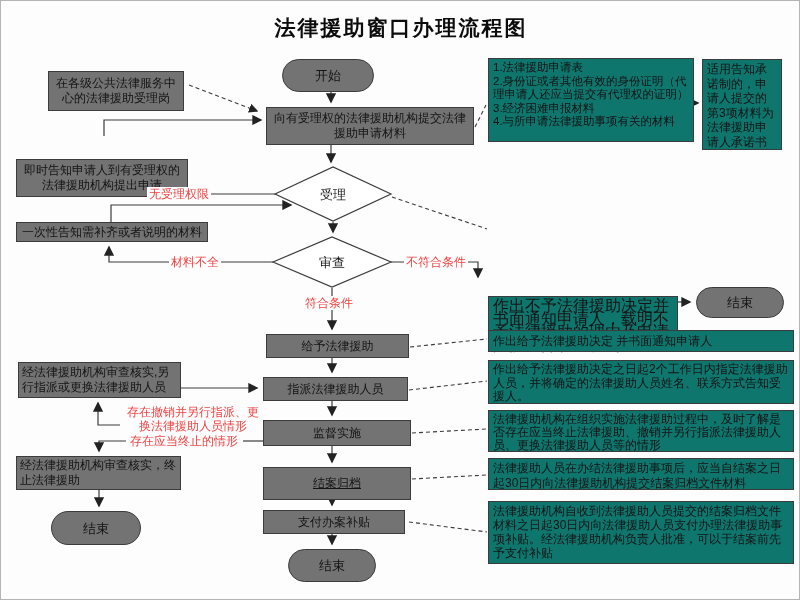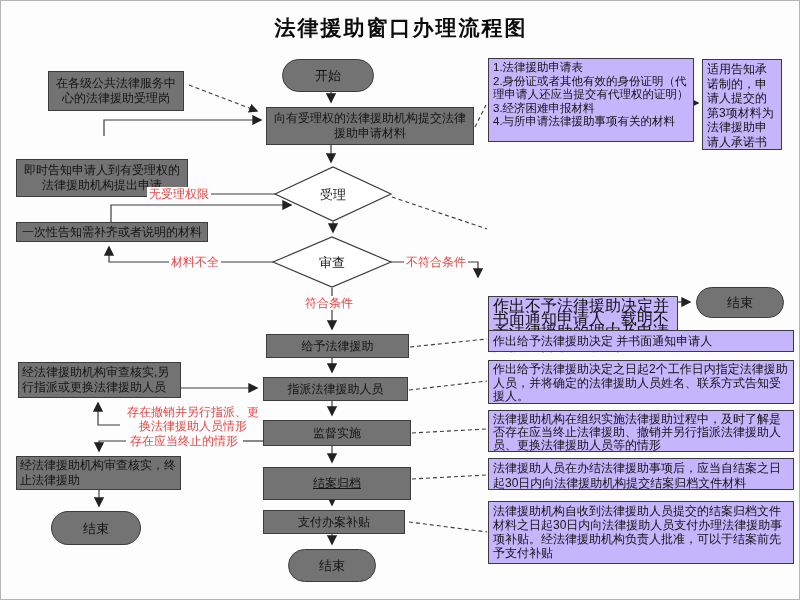--- a/index.html
+++ b/index.html
@@ -9,21 +9,21 @@
     font-family:"Liberation Sans","DejaVu Sans",sans-serif;color:#141414;
   }
   #edges{position:absolute;left:0;top:0;width:800px;height:600px;pointer-events:none;}
   .ttl{position:absolute;left:180px;top:13px;width:440px;text-align:center;
        font-size:21px;font-weight:bold;letter-spacing:2px;color:#0c0c0c;}
   .bx{position:absolute;box-sizing:border-box;border:1px solid #3c3c3c;background:#737373;
       display:flex;align-items:center;justify-content:center;text-align:center;
       font-size:12px;line-height:15px;padding:1px 3px;}
   .oval{border-radius:17px;}
   .ltext{justify-content:flex-start;text-align:left;}
-  .note{position:absolute;box-sizing:border-box;border:1px solid #3c3c3c;background:#c4b5fd;
+  .note{position:absolute;box-sizing:border-box;border:1px solid #3c3c3c;background:#0f766e;
         font-size:11px;line-height:13.5px;padding:2px 4px;text-align:left;
         white-space:pre-line;display:block;}
   .lbl{position:absolute;font-size:12px;line-height:14px;background:#fdfdfd;
        padding:0 2px;text-align:center;color:#ef4444;}
   .dlabel{position:absolute;font-size:13px;color:#1a1a1a;text-align:center;}
 </style>
 </head>
 <body>
 
 <div id="canvas">

